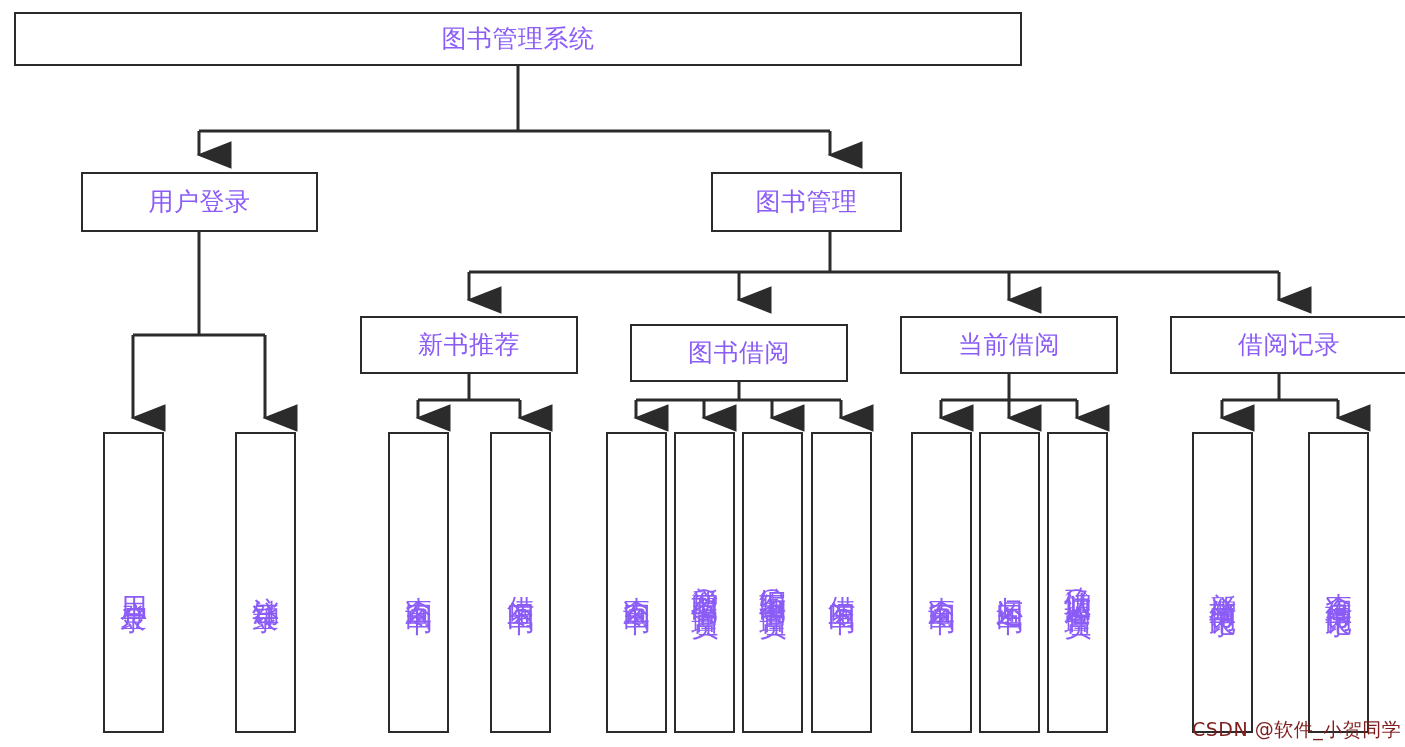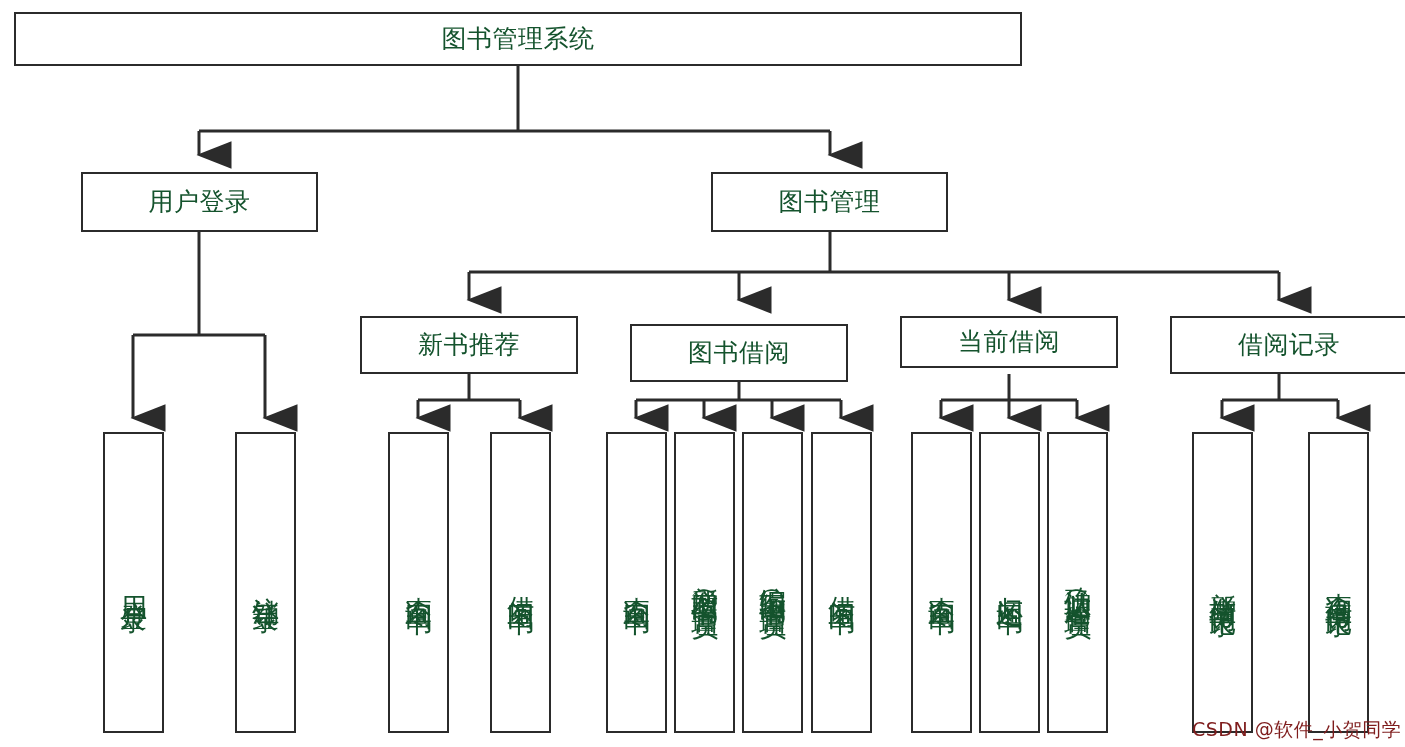--- a/index.html
+++ b/index.html
@@ -26,21 +26,21 @@
     height: 747px;
   }
   .node {
     position: absolute;
     box-sizing: border-box;
     background: #ffffff;
     border: 2.5px solid #2b2b2b;
     display: flex;
     align-items: center;
     justify-content: center;
-    color: #14532d;
+    color: #8b5cf6;
   }
   .node-label {
     display: block;
     text-align: center;
     line-height: 1.18;
     letter-spacing: 0.5px;
   }
   
   .node.horiz .node-label {
     writing-mode: horizontal-tb;
@@ -133,33 +133,33 @@
   </svg>
 
   <div class="node horiz level0" style="left:14px; top:12px; width:1008px; height:54px;">
     <span class="node-label">图书管理系统</span>
   </div>
 
   <div class="node horiz level1" style="left:81px; top:172px; width:237px; height:60px;">
     <span class="node-label">用户登录</span>
   </div>
 
-  <div class="node horiz level1" style="left:711px; top:172px; width:237px; height:60px;">
+  <div class="node horiz level1" style="left:711px; top:172px; width:191px; height:60px;">
     <span class="node-label">图书管理</span>
   </div>
 
   <div class="node horiz level2" style="left:360px; top:316px; width:218px; height:58px;justify-content:center;">
     <span class="node-label">新书推荐</span>
   </div>
 
   <div class="node horiz level2" style="left:630px; top:316px; width:218px; height:58px;margin-top:8px;">
     <span class="node-label">图书借阅</span>
   </div>
 
-  <div class="node horiz level2" style="left:900px; top:316px; width:218px; height:52px;align-items:center;">
+  <div class="node horiz level2" style="left:900px; top:316px; width:218px; height:58px;align-items:center;">
     <span class="node-label">当前借阅</span>
   </div>
 
   <div class="node horiz level2" style="left:1170px; top:316px; width:238px; height:58px;">
     <span class="node-label">借阅记录</span>
   </div>
 
   <div class="node vert" style="left:103px; top:432px; width:61px; height:301px;">
     <span class="node-label">用户登录</span>
   </div>

